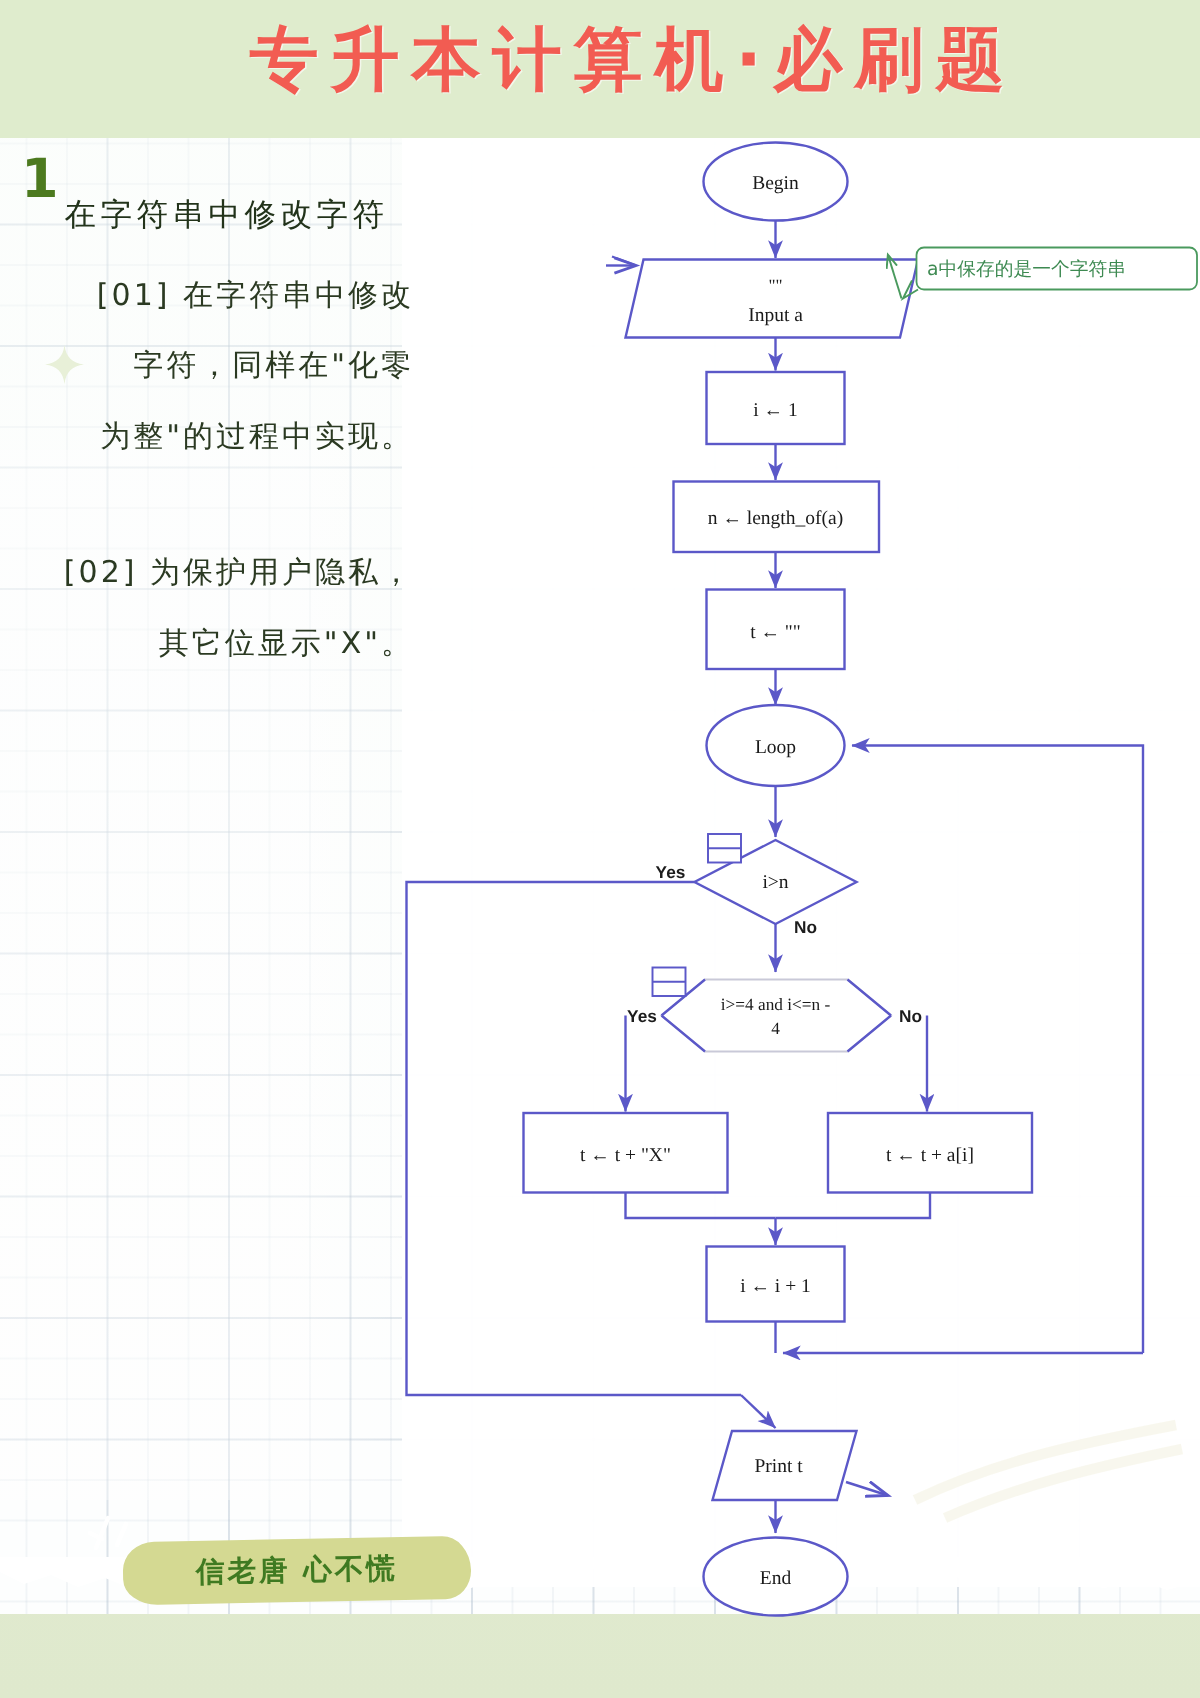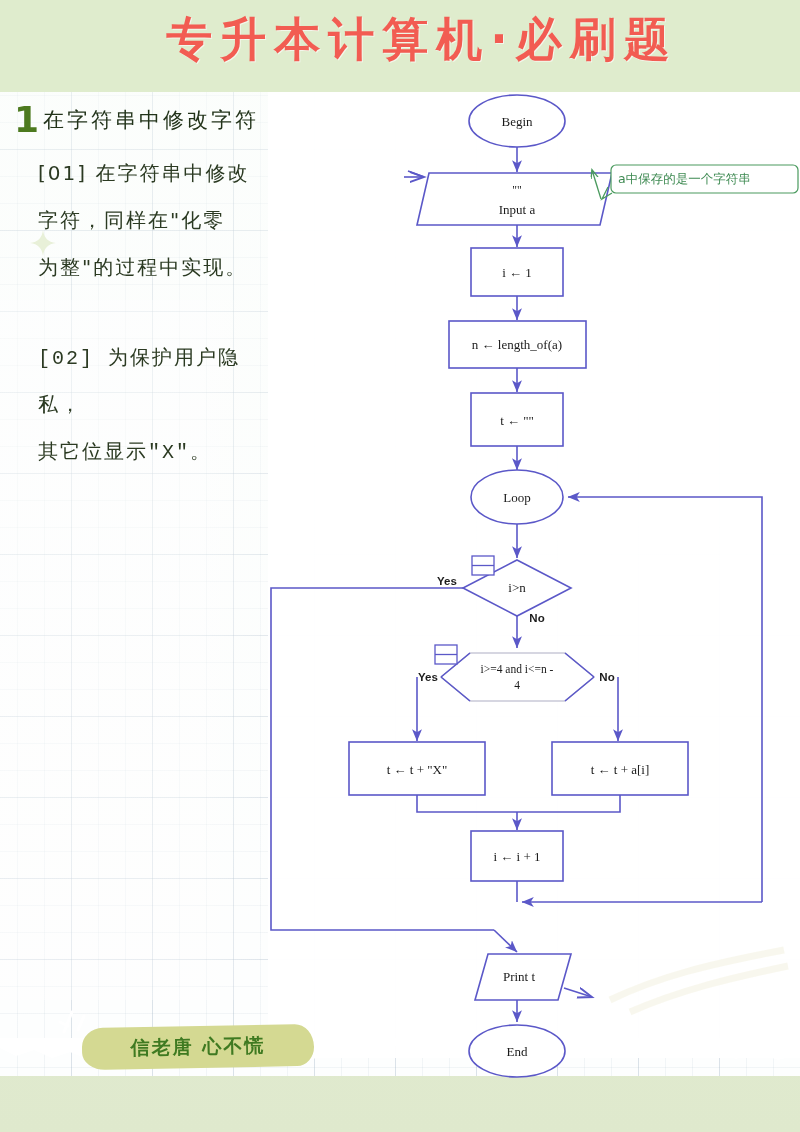--- a/index.html
+++ b/index.html
@@ -78,29 +78,29 @@
   
   .leftcol { position:absolute; left:14px; top:100px; width:262px; }
   .h1row { display:flex; align-items:flex-start; gap:4px; }
   .bignum {
     font-family:"DejaVu Sans","Liberation Sans",sans-serif;
     font-size:36px; font-weight:bold; color:#4d7a1f; line-height:40px;
   }
   .h1text {
     font-family:"DejaVu Sans","Liberation Sans",sans-serif;
     font-size:21px; color:#22331a; letter-spacing:3px;
-    line-height:40px; font-weight:500;
+    line-height:40px; font-weight:500;margin-top:23px;
   }
   .para {
     font-family:"DejaVu Sans","Liberation Sans",sans-serif;
     font-size:20px; color:#2b3a22; letter-spacing:2px;
-    line-height:47px; margin-left:24px;
+    line-height:47px; margin-left:24px;text-align:right;
   }
   .para.p1 { margin-top:10px; }
-  .para.p2 { margin-top:44px;font-family:Liberation Mono, monospace; }
+  .para.p2 { margin-top:44px; }
 
   
   .badge {
     position:absolute; left:82px; top:1026px; width:232px; height:42px;
     background:#d4d992;
     border-radius:22px 20px 18px 24px / 20px 24px 20px 18px;
     transform:rotate(-1.1deg);
   }
   .badge-label {
     position:absolute; left:0; top:0; width:232px; height:42px;

